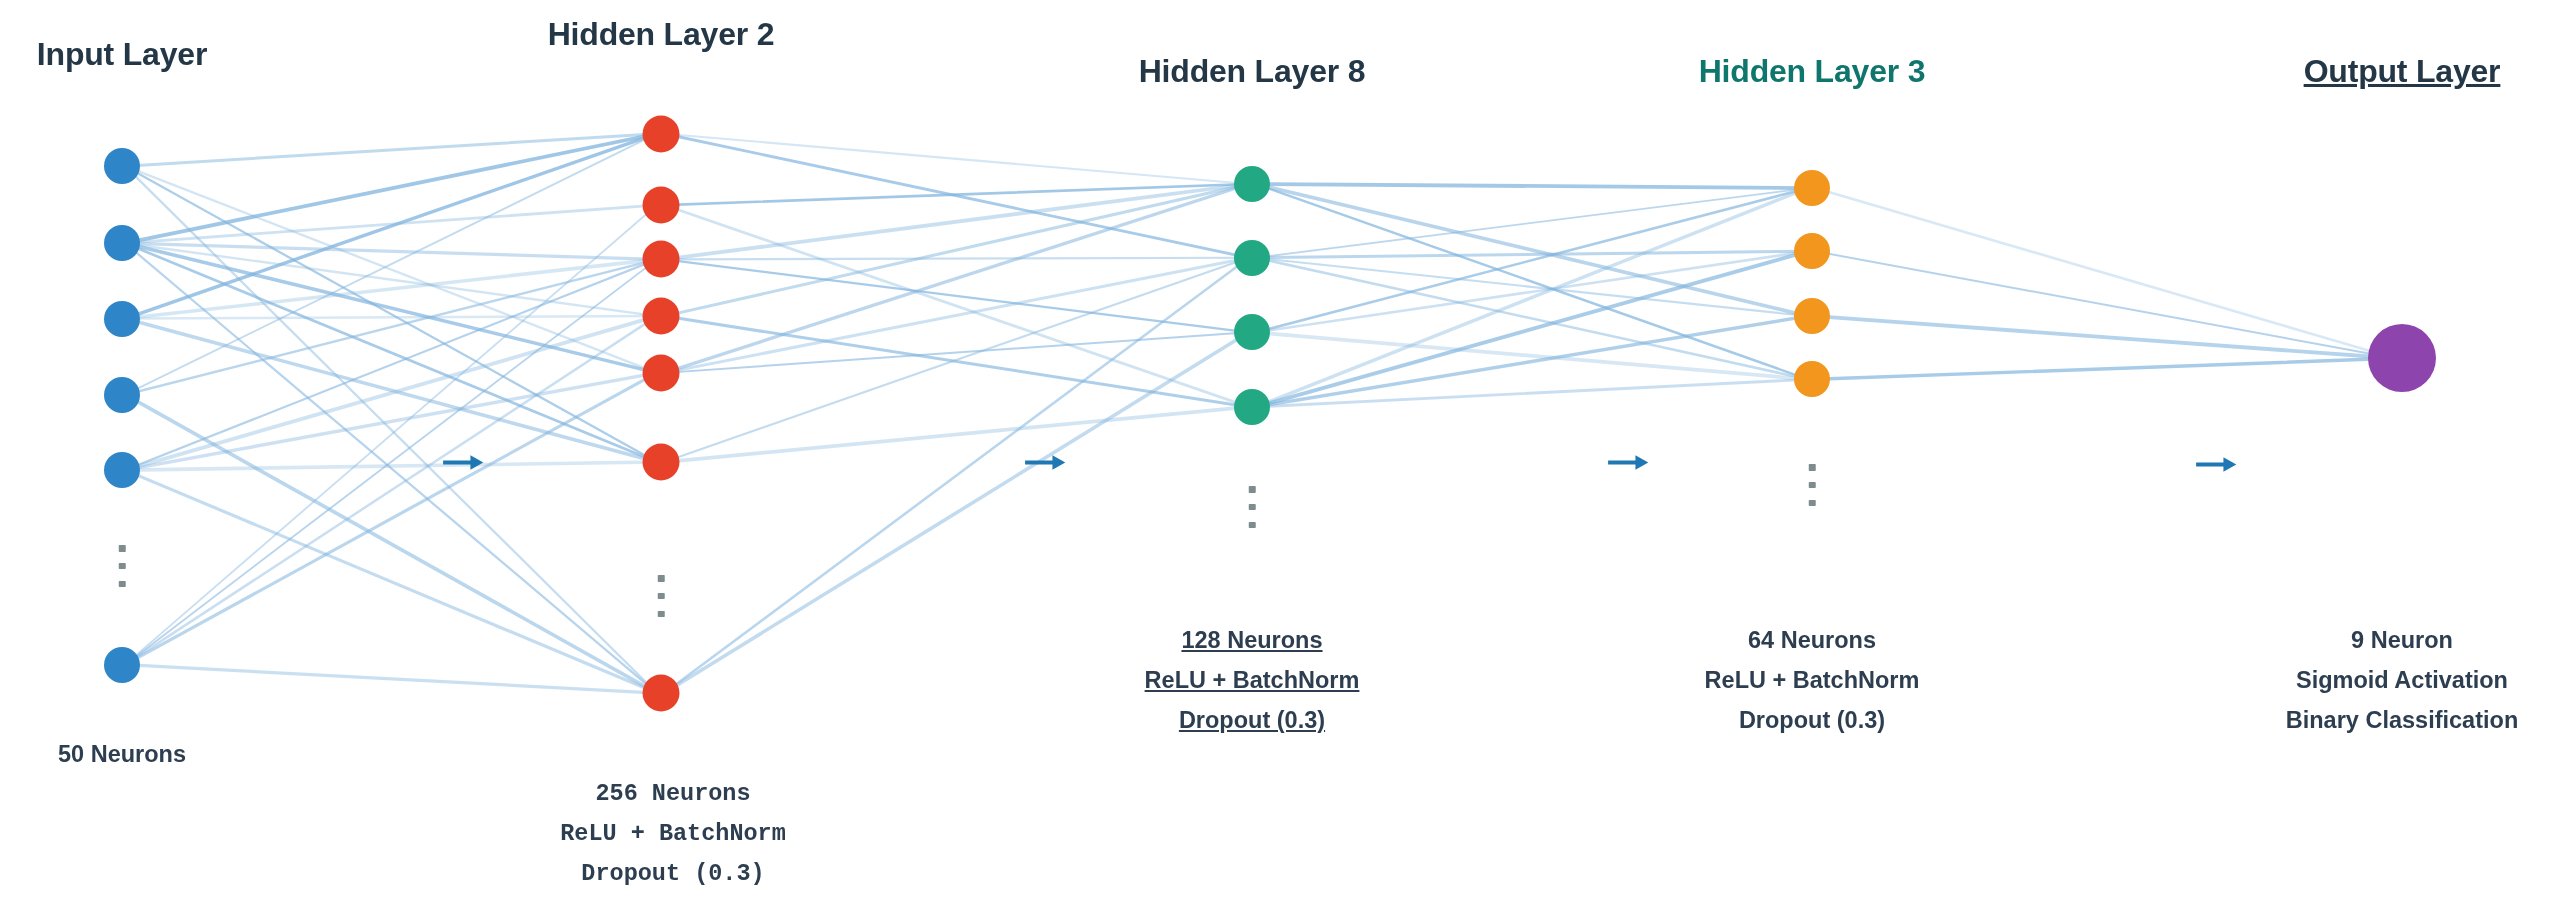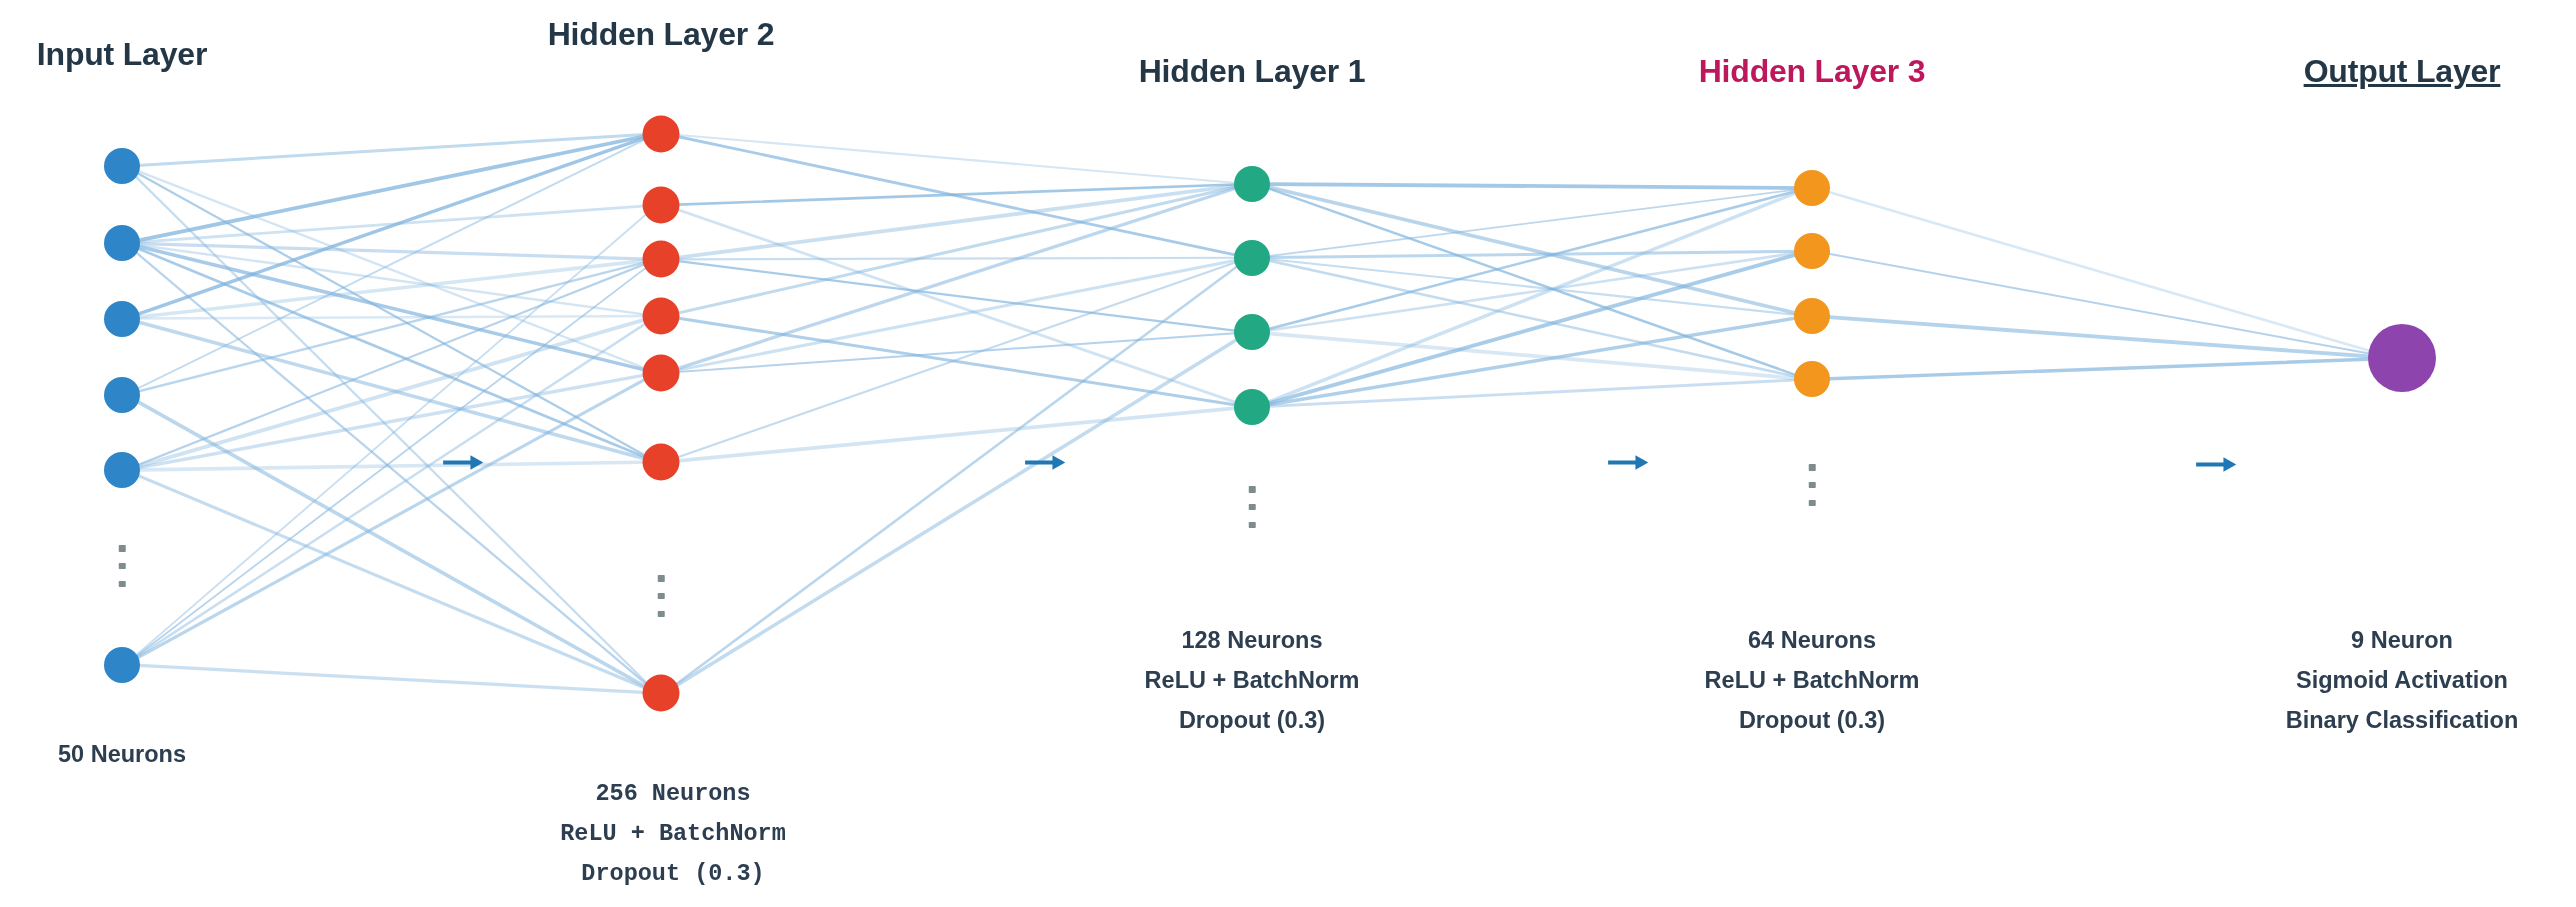--- a/index.html
+++ b/index.html
@@ -188,27 +188,27 @@
       <div class="layer-title" style="left: 122px; top: 36px; color: rgb(36, 55, 70); text-align: center;">Input Layer</div>
       <div class="layer-caption" style="left: 122px; top: 734px; color: rgb(45, 62, 80);">
         <div>50 Neurons</div>
       </div>
       <div class="layer-title" style="left: 661px; top: 16px; color: rgb(36, 55, 70);">Hidden Layer 2</div>
       <div class="layer-caption" style="left: 673px; top: 774px; color: rgb(45, 62, 80); font-family: Liberation Mono, monospace;">
         <div>256 Neurons</div>
         <div>ReLU + BatchNorm</div>
         <div>Dropout (0.3)</div>
       </div>
-      <div class="layer-title" style="left: 1252px; top: 53px; color: rgb(36, 55, 70);">Hidden Layer 1</div>
-      <div class="layer-caption" style="left: 1252px; top: 620px; color: rgb(45, 62, 80);">
+      <div class="layer-title" style="left: 1252px; top: 53px; color: rgb(36, 55, 70);">Hidden Layer 8</div>
+      <div class="layer-caption" style="left: 1252px; top: 620px; color: rgb(45, 62, 80); text-decoration: underline;">
         <div>128 Neurons</div>
         <div>ReLU + BatchNorm</div>
         <div>Dropout (0.3)</div>
       </div>
-      <div class="layer-title" style="left: 1812px; top: 53px; color: #be185d;">Hidden Layer 3</div>
+      <div class="layer-title" style="left: 1812px; top: 53px; color: #0f766e;">Hidden Layer 3</div>
       <div class="layer-caption" style="left: 1812px; top: 620px; color: rgb(45, 62, 80);">
         <div>64 Neurons</div>
         <div>ReLU + BatchNorm</div>
         <div>Dropout (0.3)</div>
       </div>
       <div class="layer-title" style="left: 2402px; top: 53px; color: rgb(36, 55, 70); text-decoration: underline;">Output Layer</div>
       <div class="layer-caption" style="left: 2402px; top: 620px; color: rgb(45, 62, 80);">
         <div>9 Neuron</div>
         <div>Sigmoid Activation</div>
         <div>Binary Classification</div>

